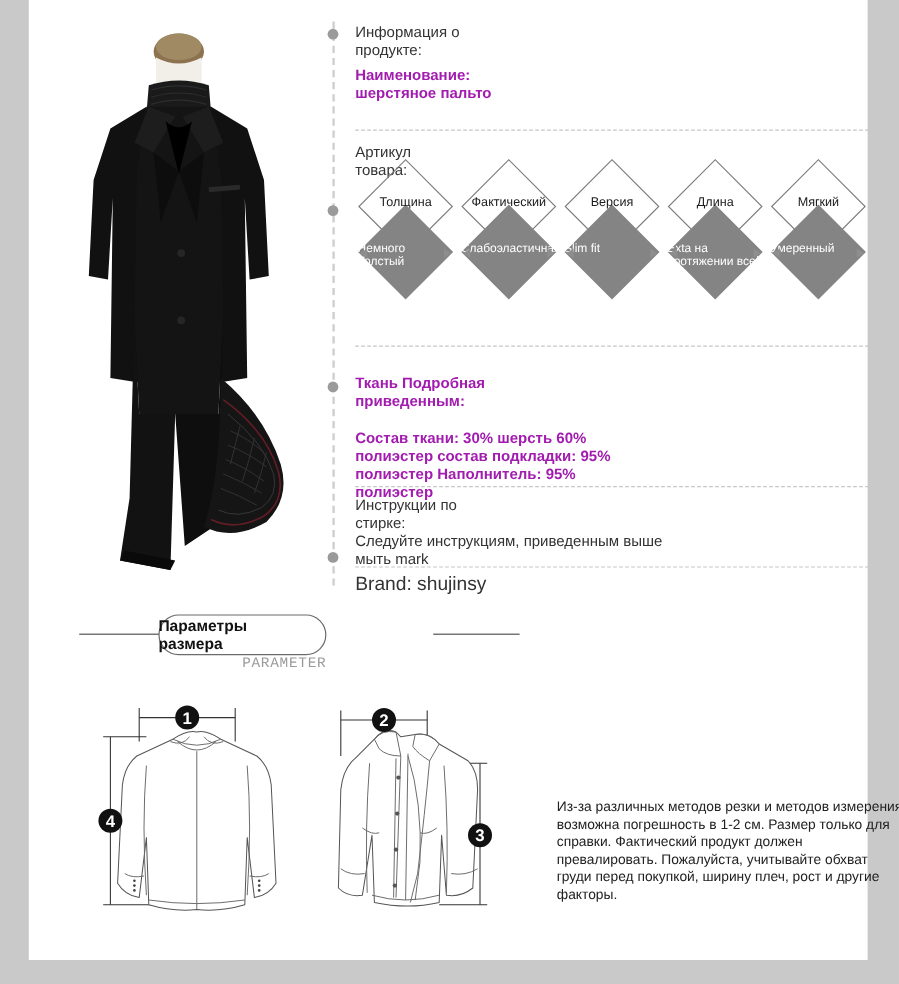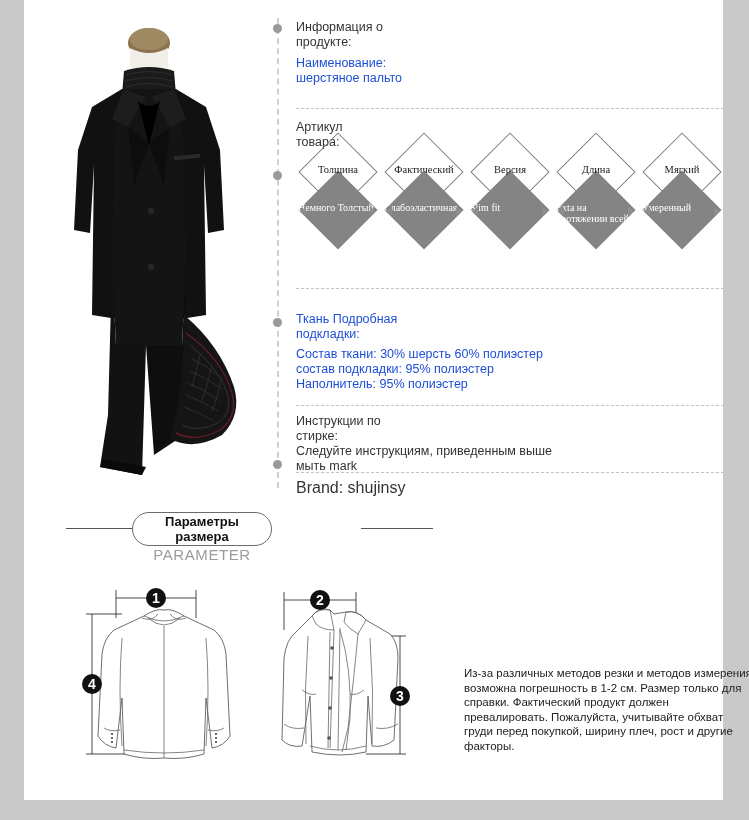--- a/index.html
+++ b/index.html
@@ -42,31 +42,31 @@
     background: #9a9a9a;
   }
 
   .txt-col { position: absolute; left: 272px; width: 420px; }
 
   .lbl-light {
     font-size: 12.5px; color: #333; line-height: 15px;
     font-weight: 400;
   }
   .lbl-bold {
-    font-size: 12.5px; color: #1d4ed8; line-height: 15px;
-    font-weight: normal;
+    font-size: 12.5px; color: #a21caf; line-height: 15px;
+    font-weight: bold;
   }
   .dash-sep {
     position: absolute; left: 272px; width: 428px;
     border-top: 1px dashed #c4c4c4; height: 0;
   }
 
   
   #diamond-row { position: absolute; left: 272px; top: 142px; width: 428px; height: 130px; }
-  .dia-group { position: absolute; width: 84px; height: 128px; font-family: Liberation Serif, serif; }
+  .dia-group { position: absolute; width: 84px; height: 128px; }
   .dia {
     position: absolute; width: 56px; height: 56px;
     transform: rotate(45deg);
   }
   .dia-outline {
     left: 14px; top: 2px;
     border: 1.3px solid #7d7d7d;
     background: transparent;
   }
   .dia-fill {
@@ -100,27 +100,28 @@
   #rule-left  { left: 42px;  width: 72px; }
   #rule-right { right: 290px; width: 72px; }
   #banner-pill {
     position: absolute; left: 108px; top: 4px;
     width: 140px; height: 34px;
     border: 1px solid #6b6b6b; border-radius: 17px;
     background: #fff;
   }
   #banner-title {
     position: absolute; left: 108px; top: 6px; width: 140px;
-    text-align: center; font-size: 13px; font-weight: bold;
+    font-size: 13px; font-weight: bold;
     color: #111; line-height: 15px; z-index: 2;
   }
   #banner-sub {
     position: absolute; left: 108px; top: 38px; width: 140px;
-    text-align: center; font-size: 15px; color: #9b9b9b;
+    text-align: right; font-size: 12px; color: #9b9b9b;
     letter-spacing: 0.6px;
+    font-family: Liberation Mono, monospace;
   }
 
   
   #size-section { position: absolute; left: 0; top: 578px; width: 699px; height: 222px; }
   .jacket-svg { position: absolute; display: block; }
   #jacket-front { left: 50px;  top: 0; }
   #jacket-open  { left: 230px; top: 0; }
   #disclaimer {
     position: absolute; left: 408px; top: 88px; width: 290px;
     font-size: 11.5px; color: #222; line-height: 14.5px; margin-left: 32px;
@@ -245,22 +246,22 @@
         <div class="arrow-r"></div>
         <div class="dia-label">Мягкий</div>
         <div class="dia-value">Умеренный</div>
       </div>
     </div>
 
     <div class="dash-sep" style="top:288px"></div>
 
     <div class="txt-col" style="top:312px; width:250px">
       <div class="lbl-bold">Ткань Подробная</div>
-      <div class="lbl-bold">подкладки:</div>
-      <div class="lbl-bold" style="margin-top:5px">Состав ткани: 30% шерсть 60% полиэстер состав подкладки: 95% полиэстер Наполнитель: 95% полиэстер</div>
+      <div class="lbl-bold">приведенным:</div>
+      <div class="lbl-bold" style="margin-top:16px">Состав ткани: 30% шерсть 60% полиэстер состав подкладки: 95% полиэстер Наполнитель: 95% полиэстер</div>
     </div>
 
     <div class="dash-sep" style="top:405px"></div>
 
     <div class="txt-col" style="top:414px; width:260px">
       <div class="lbl-light">Инструкции по</div>
       <div class="lbl-light">стирке:</div>
       <div class="lbl-light">Следуйте инструкциям, приведенным выше мыть mark</div>
     </div>
 

